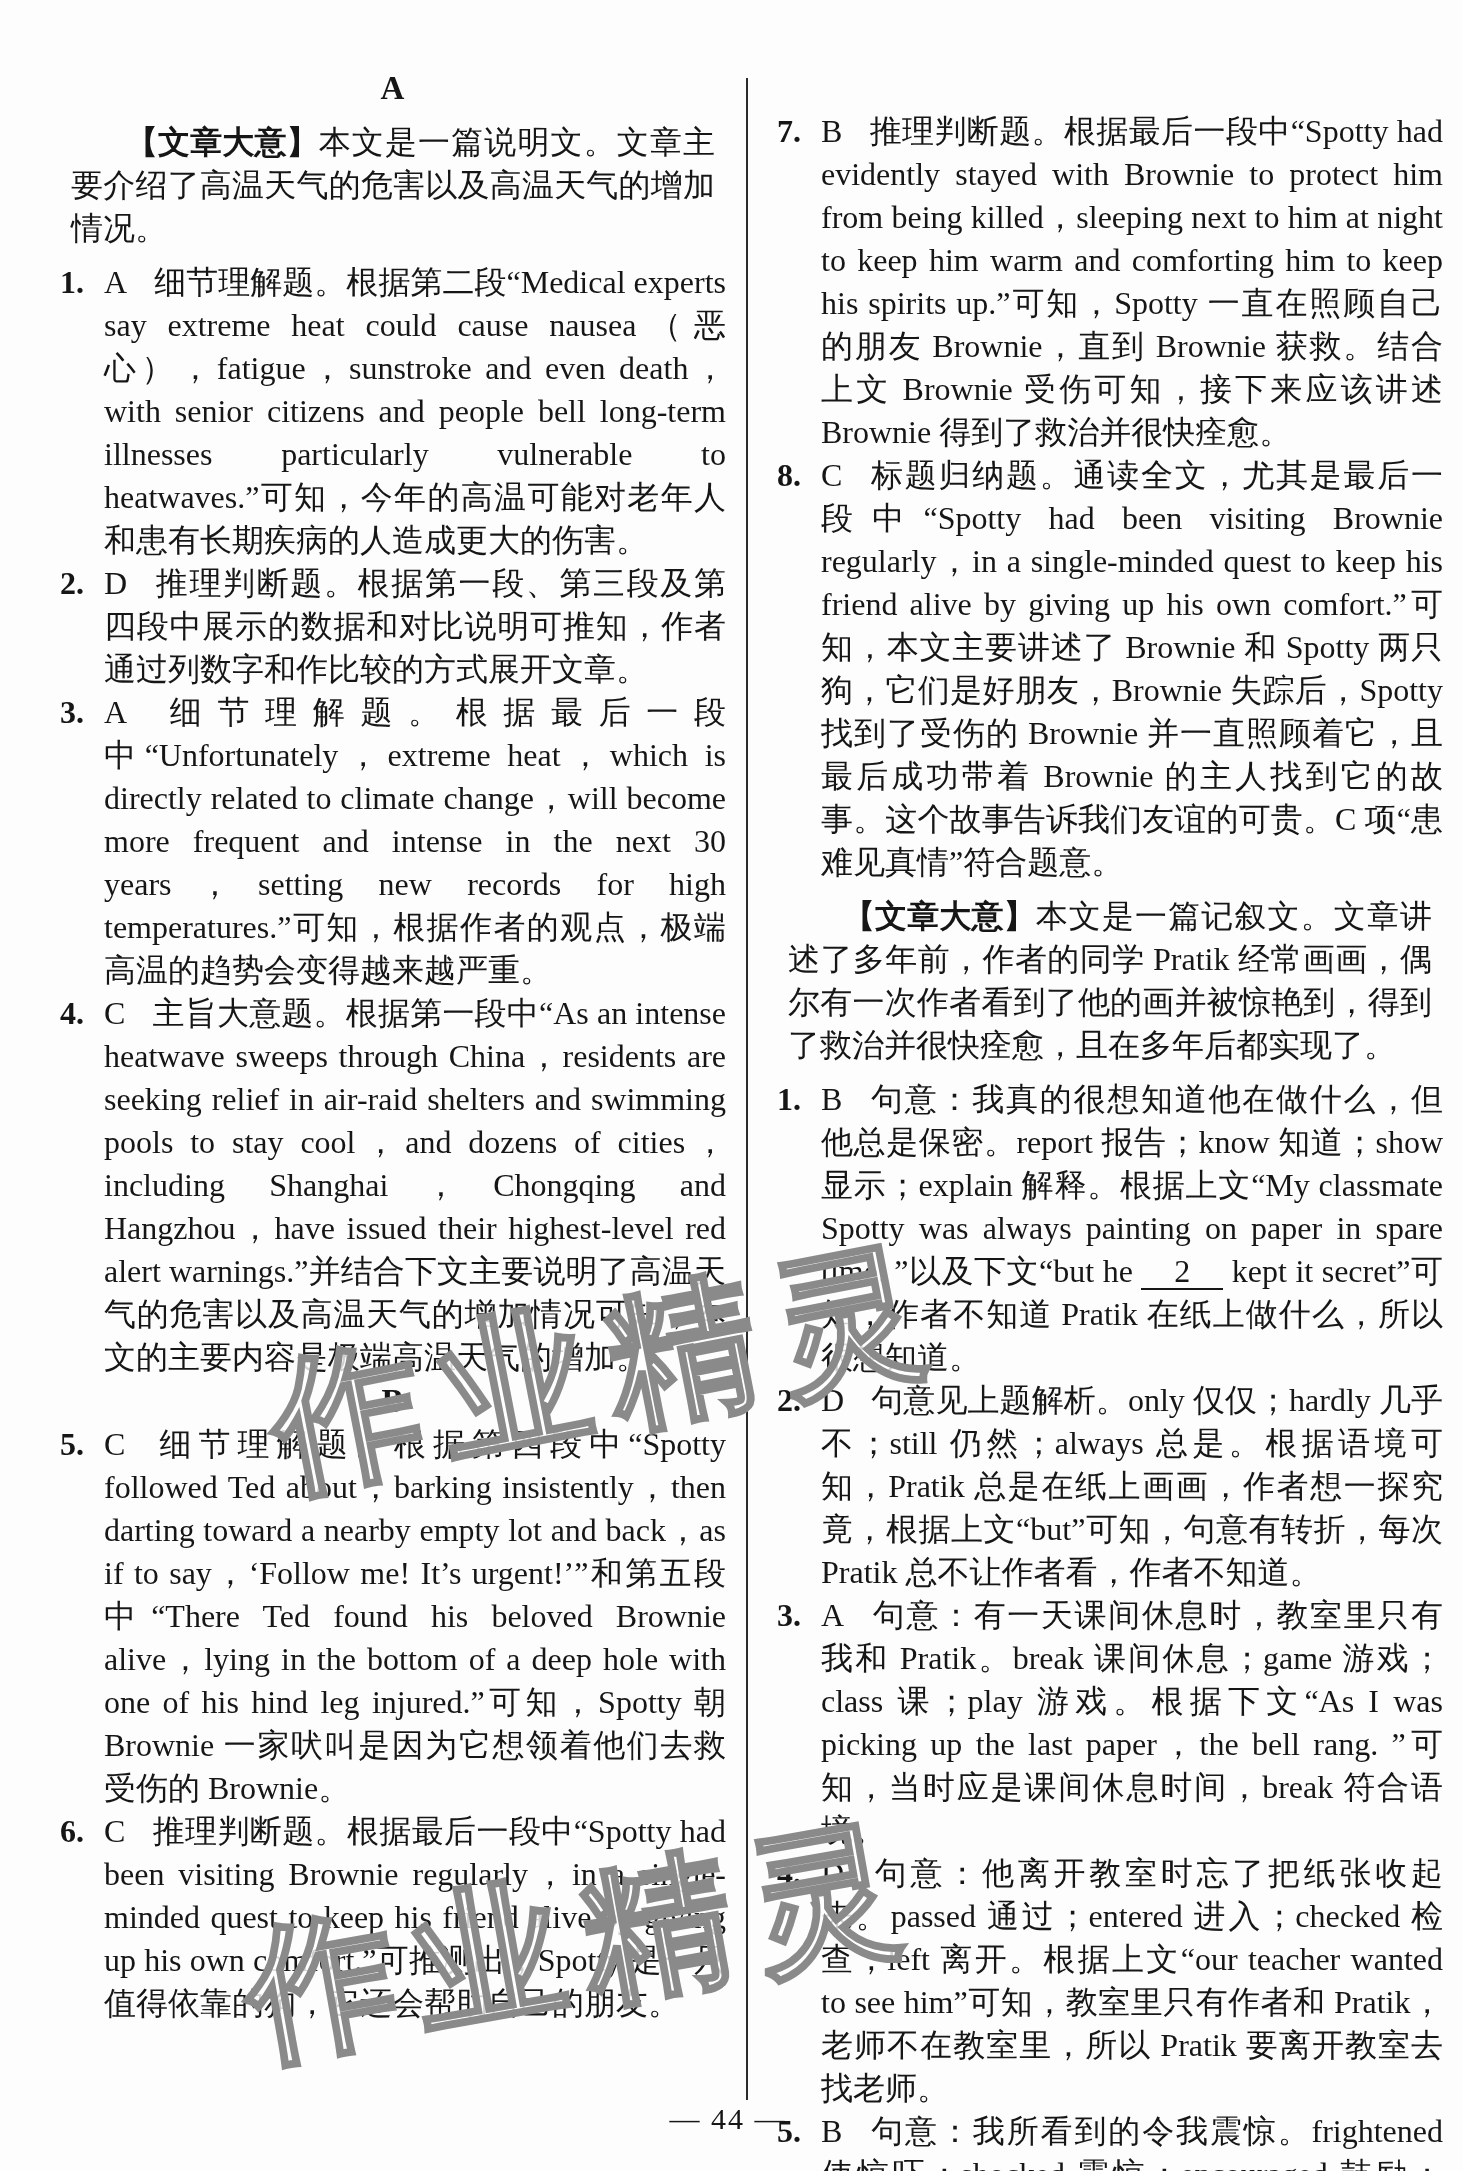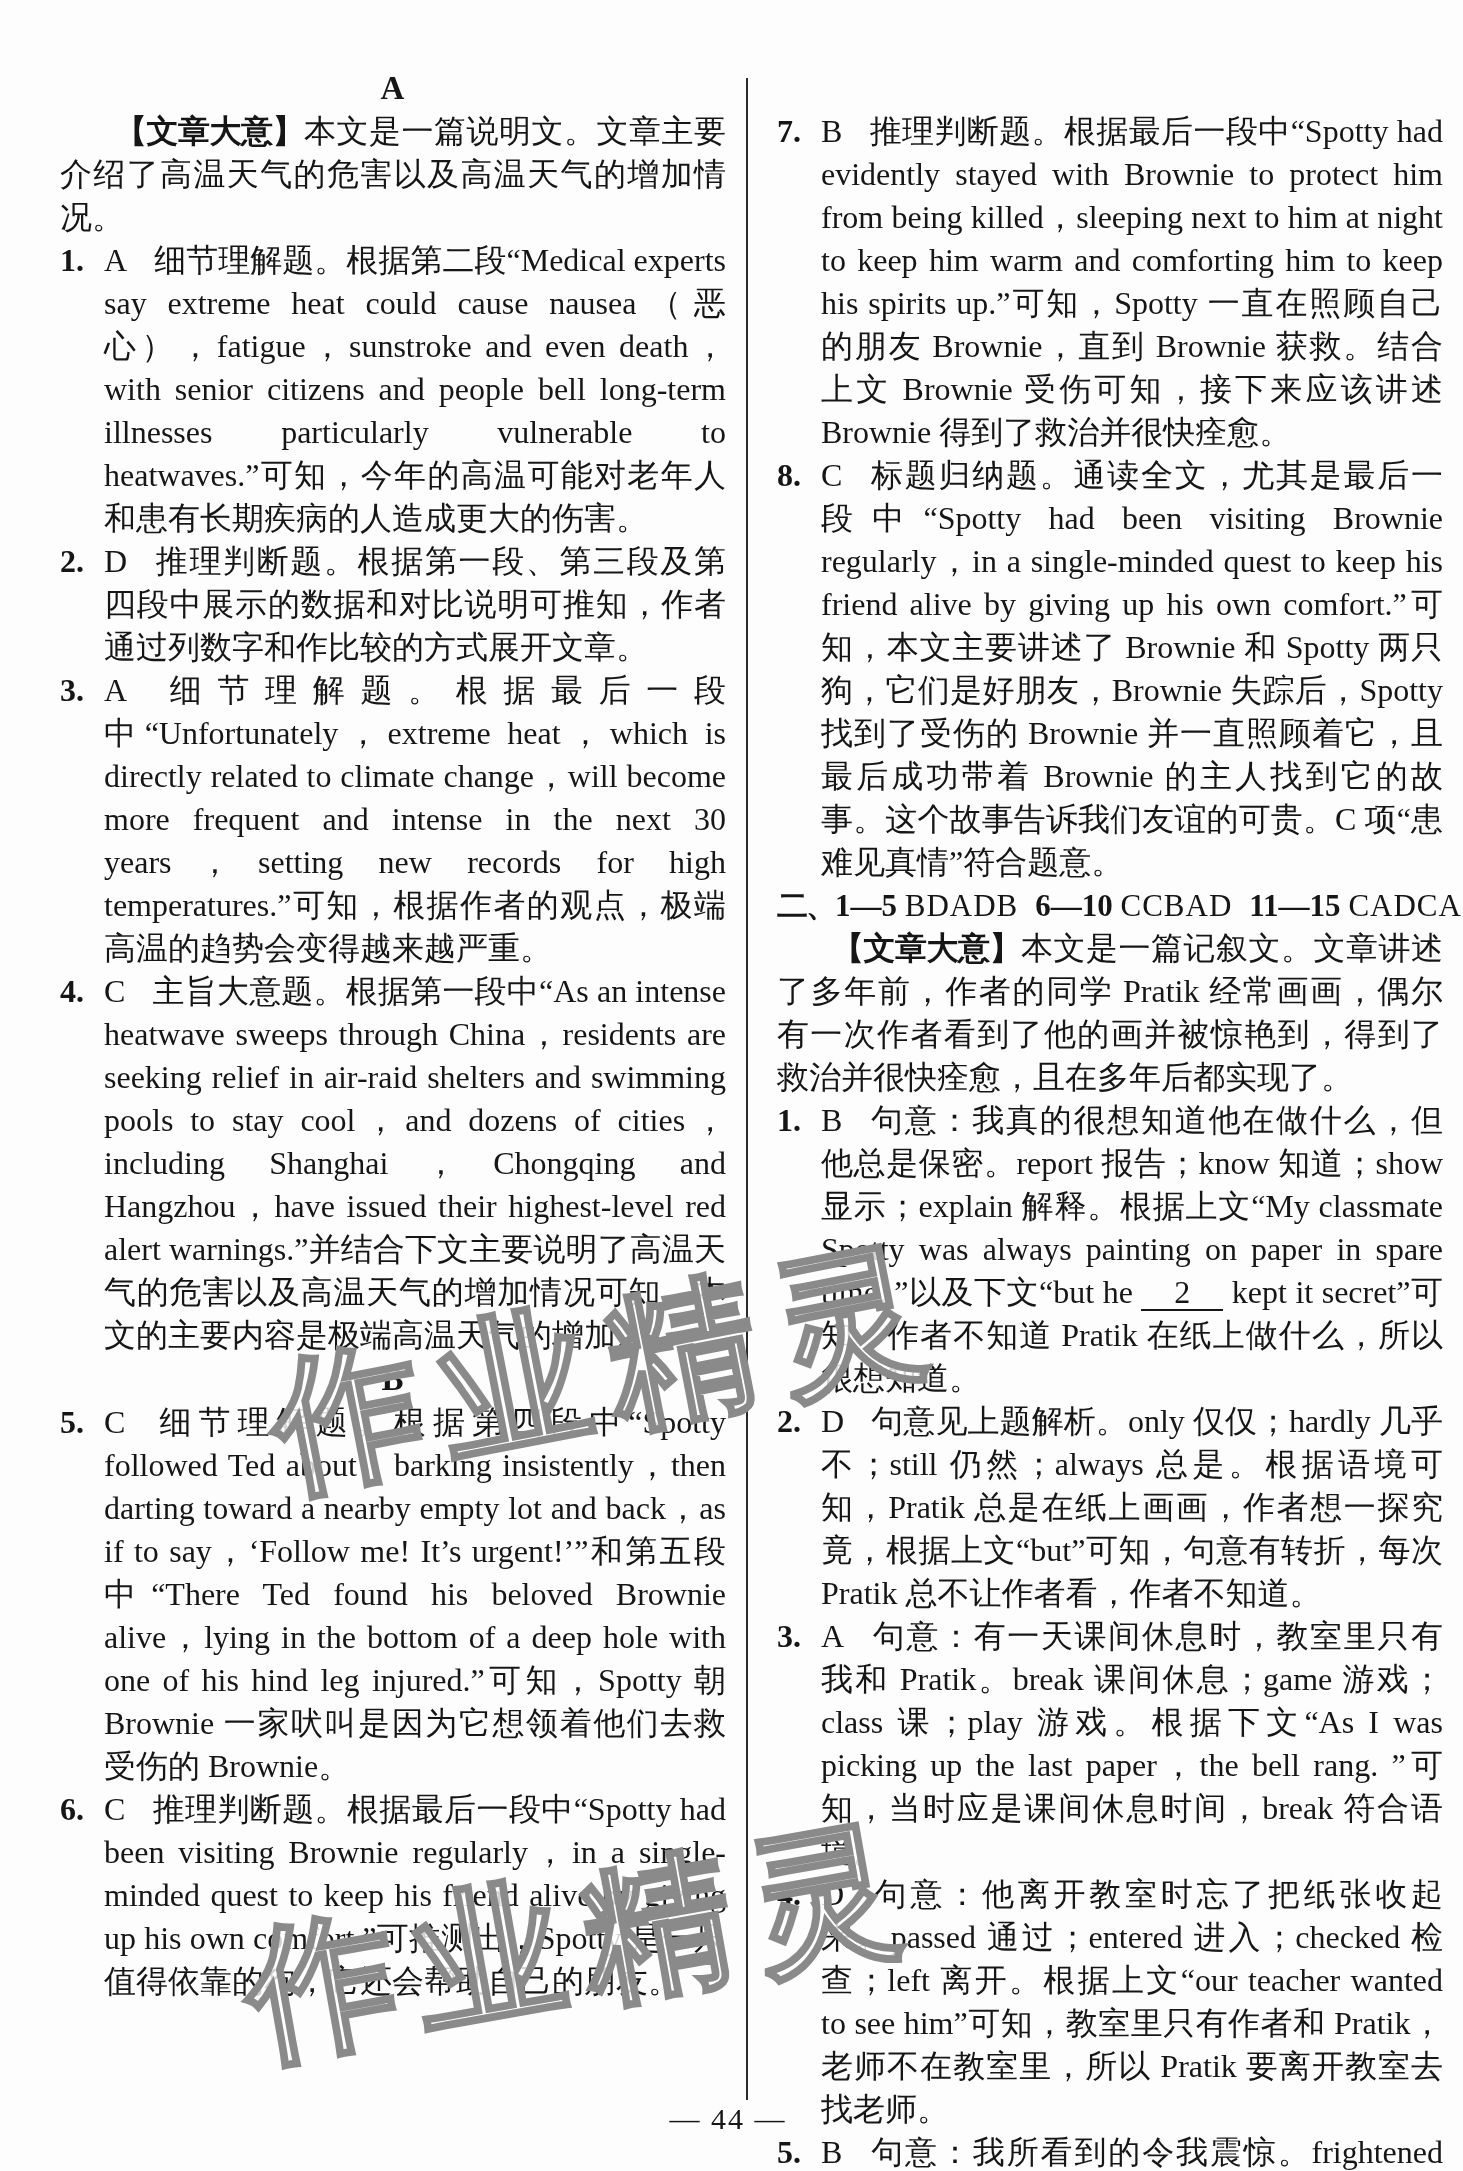--- a/index.html
+++ b/index.html
@@ -21,21 +21,21 @@
   .col-left{left:60px;top:66px;}
   .col-right{left:777px;top:110px;}
   .divider{
     position:absolute;left:746px;top:78px;
     width:2px;height:2022px;background:#2b2b2b;
   }
   .sec-header{
     text-align:center;font-weight:bold;font-size:33px;
     line-height:44px;letter-spacing:1px;
   }
-  .summary{margin:0;text-indent:55px;}
+  .summary{margin:11px;text-indent:55px;}
   .summary .label{
     font-weight:bold;
     font-family:"Liberation Sans","DejaVu Sans",sans-serif;
     letter-spacing:-1px;
   }
   .item{position:relative;padding-left:44px;margin:0;}
   .item .num{
     position:absolute;left:0;top:0;width:44px;
     font-weight:bold;text-align:left;
   }
@@ -119,23 +119,20 @@
   <div class="column col-right">
 
     <div class="item">
       <span class="num">7.</span><span class="ans">B</span><span>推理判断题。根据最后一段中“Spotty had evidently stayed with Brownie to protect him from being killed，sleeping next to him at night to keep him warm and comforting him to keep his spirits up.”可知，Spotty 一直在照顾自己的朋友 Brownie，直到 Brownie 获救。结合上文 Brownie 受伤可知，接下来应该讲述 Brownie 得到了救治并很快痊愈。</span>
     </div>
 
     <div class="item">
       <span class="num">8.</span><span class="ans">C</span><span>标题归纳题。通读全文，尤其是最后一段中“Spotty had been visiting Brownie regularly，in a single-minded quest to keep his friend alive by giving up his own comfort.”可知，本文主要讲述了 Brownie 和 Spotty 两只狗，它们是好朋友，Brownie 失踪后，Spotty 找到了受伤的 Brownie 并一直照顾着它，且最后成功带着 Brownie 的主人找到它的故事。这个故事告诉我们友谊的可贵。C 项“患难见真情”符合题意。</span>
     </div>
 
-    <div class="answers-line">
-      <span class="sec2-label">二、</span><span class="grp"><span class="rng">1—5</span> <span class="ltr">BDADB</span></span><span class="grp"><span class="rng">6—10</span> <span class="ltr">CCBAD</span></span><span class="grp"><span class="rng">11—15</span> <span class="ltr">CADCA</span></span>
-    </div>
 
     <p class="summary"><span class="label">【文章大意】</span><span>本文是一篇记叙文。文章讲述了多年前，作者的同学 Pratik 经常画画，偶尔有一次作者看到了他的画并被惊艳到，得到了救治并很快痊愈，且在多年后都实现了。</span></p>
 
     <div class="item">
       <span class="num">1.</span><span class="ans">B</span><span>句意：我真的很想知道他在做什么，但他总是保密。report 报告；know 知道；show 显示；explain 解释。根据上文“My classmate Spotty was always painting on paper in spare time. ”以及下文“but he</span> <span class="blank">2</span> <span>kept it secret”可知，作者不知道 Pratik 在纸上做什么，所以很想知道。</span>
     </div>
 
     <div class="item">
       <span class="num">2.</span><span class="ans">D</span><span>句意见上题解析。only 仅仅；hardly 几乎不；still 仍然；always 总是。根据语境可知，Pratik 总是在纸上画画，作者想一探究竟，根据上文“but”可知，句意有转折，每次 Pratik 总不让作者看，作者不知道。</span>
     </div>

